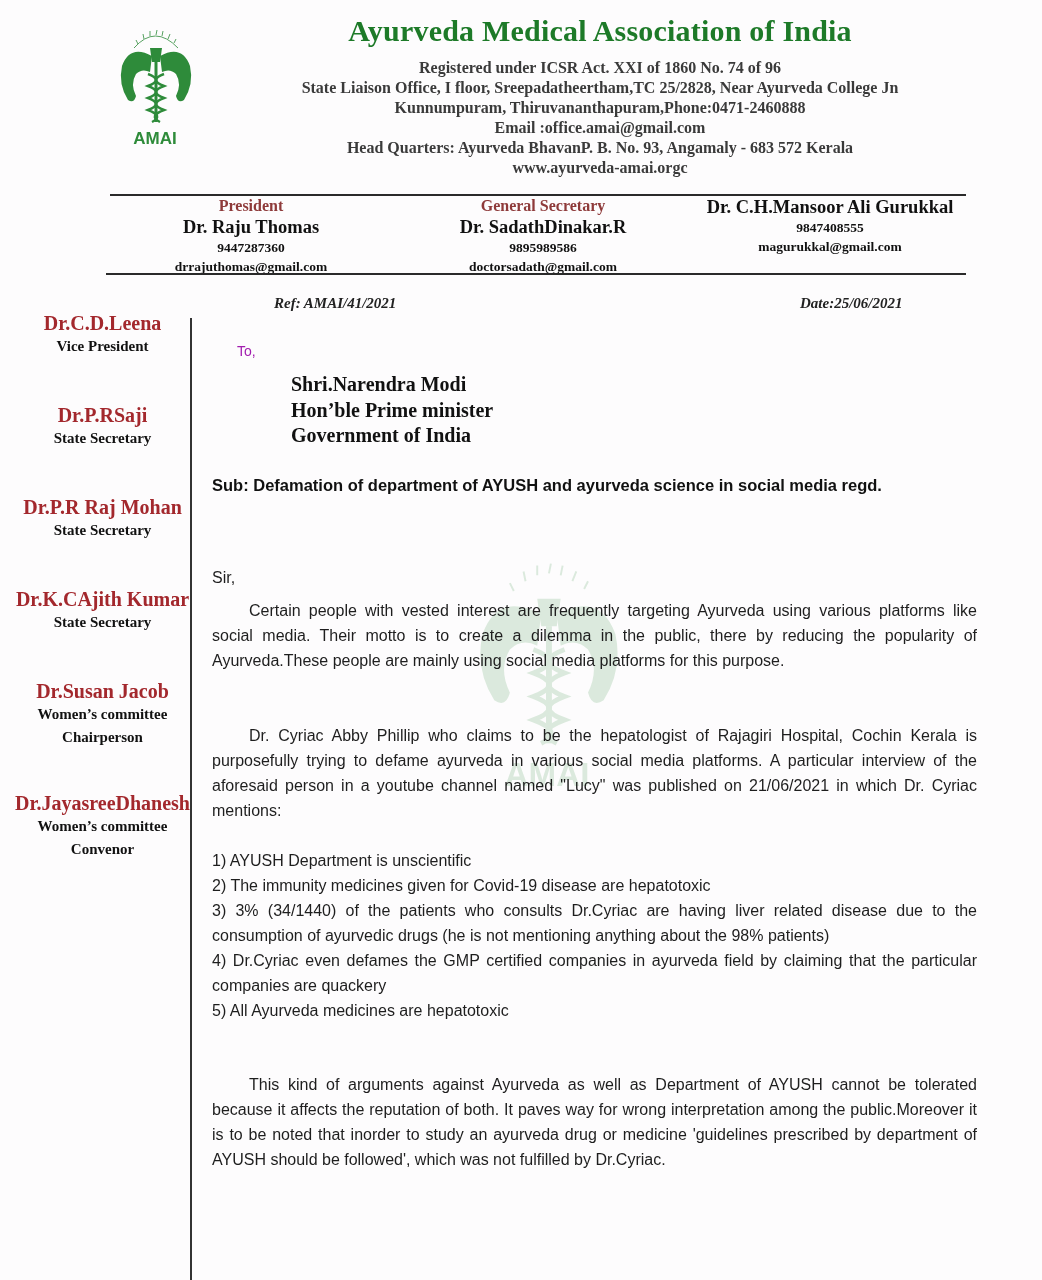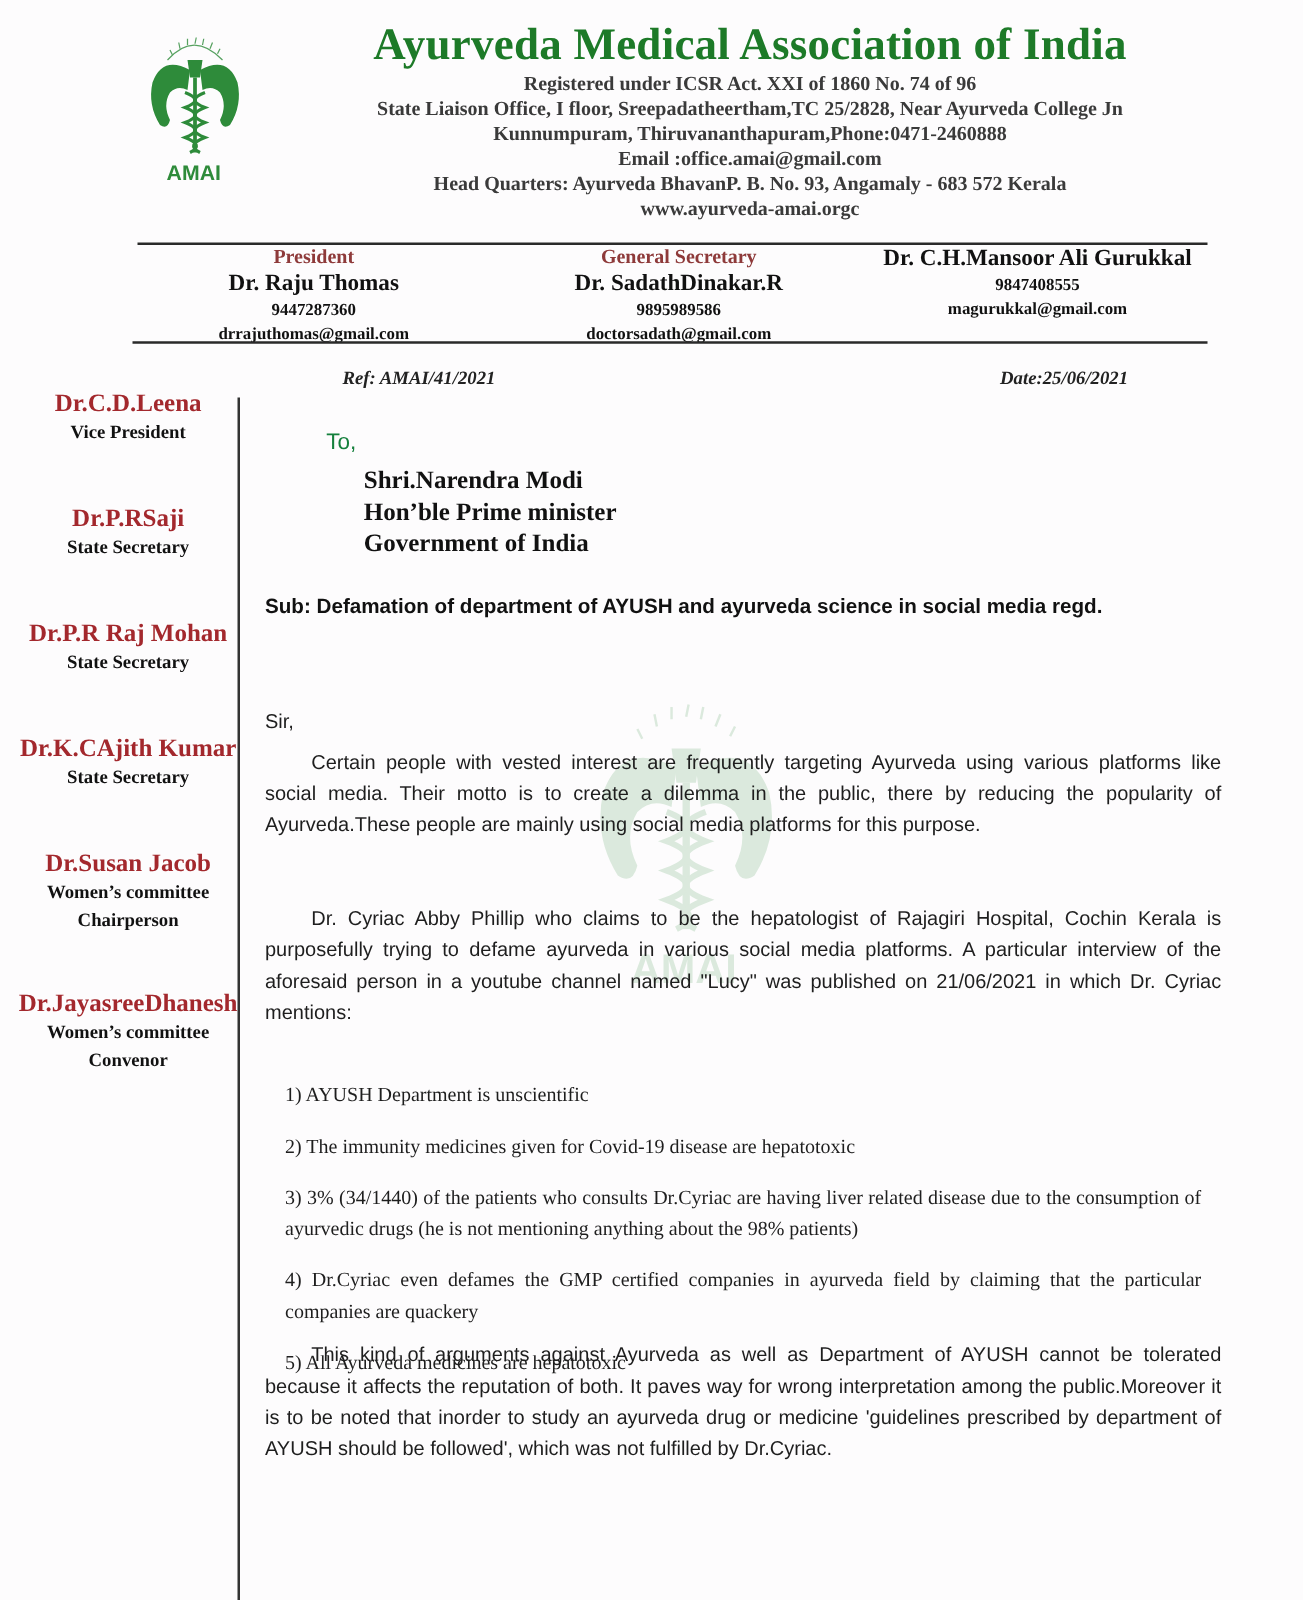--- a/index.html
+++ b/index.html
@@ -4,45 +4,45 @@
 <style>
   html, body { margin: 0; padding: 0; }
   body {
     width: 1042px; height: 1280px; background: #fdfcfd; position: relative; overflow: hidden;
     color: #1a1a1a;
   }
   .abs { position: absolute; }
   .logo { left: 112px; top: 22px; width: 86px; height: 128px; }
   .org-title {
     left: 200px; top: 14px; width: 800px; text-align: center;
-    font-family: "Liberation Serif", serif; font-weight: bold; font-size: 36px;
+    font-family: "Liberation Serif", serif; font-weight: bold; font-size: 30px;
     color: #1d7a28; letter-spacing: 0.2px; white-space: nowrap;
   }
   .addr {
     left: 200px; width: 800px; text-align: center;
     font-family: "Liberation Serif", serif; font-weight: bold; font-size: 16px; color: #3a3a3a;
     white-space: nowrap; line-height: 20px;
   }
   .hr { background: #2a2a2a; height: 1.5px; }
   .officer { width: 290px; text-align: center; font-family: "Liberation Serif", serif; font-weight: bold; }
   .officer .role { color: #8e3a3a; font-size: 16px; line-height: 20px; }
   .officer .name { color: #111; font-size: 18.5px; line-height: 22px; }
   .officer .phone { color: #111; font-size: 13.5px; line-height: 19px; }
   .officer .email { color: #111; font-size: 13.5px; line-height: 19px; }
   .ref { font-family: "Liberation Serif", serif; font-style: italic; font-weight: bold; font-size: 15px; color: #222; }
   .side { left: 0; width: 205px; text-align: center; font-family: "Liberation Serif", serif; font-weight: bold; }
   .side .sname { color: #a3282d; font-size: 20px; line-height: 23px; }
   .side .srole { color: #111; font-size: 15px; line-height: 23px; }
   .vline { left: 190px; top: 318px; width: 1.5px; height: 962px; background: #333; }
-  .to { left: 237px; top: 343px; font-family: "Liberation Sans", sans-serif; font-size: 18px; color: #15803d; margin-left: 24px; }
+  .to { left: 237px; top: 343px; font-family: "Liberation Sans", sans-serif; font-size: 14px; color: #a21caf; }
   .addressee { left: 291px; font-family: "Liberation Serif", serif; font-weight: bold; font-size: 20px; color: #111; line-height: 25.5px; }
   .subject { left: 212px; top: 476px; font-family: "Liberation Sans", sans-serif; font-weight: bold; font-size: 16.5px; color: #111; white-space: nowrap; }
   .body-text { left: 212px; width: 765px; font-family: "Liberation Sans", sans-serif; font-size: 16px; color: #1e1e1e; line-height: 25px; text-align: justify; }
   .indent { text-indent: 37px; }
-  .list-item { margin: 16px; font-family: Liberation Serif, serif; }
+  .list-item { margin: 0; }
   .watermark { left: 462px; top: 548px; width: 170px; height: 250px; opacity: 0.16; }
 </style>
 </head>
 <body>
 
 <div class="abs logo">
   <svg width="86" height="128" viewBox="0 0 86 128">
     <g stroke="#2e8b3a" stroke-width="1" fill="none" opacity="0.8">
       <path d="M22 26 Q43 2 66 26"></path>
       <path d="M26 22 L24 18 M32 17 L31 12 M38 14 L38 9 M44 13 L45 8 M50 14 L51 9 M56 17 L58 12 M62 21 L64 17"></path>

